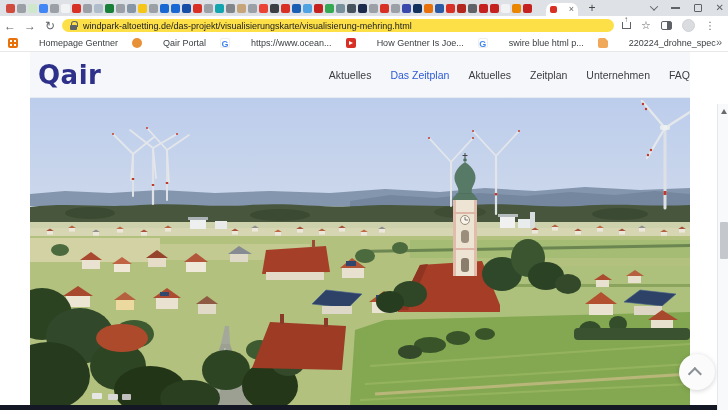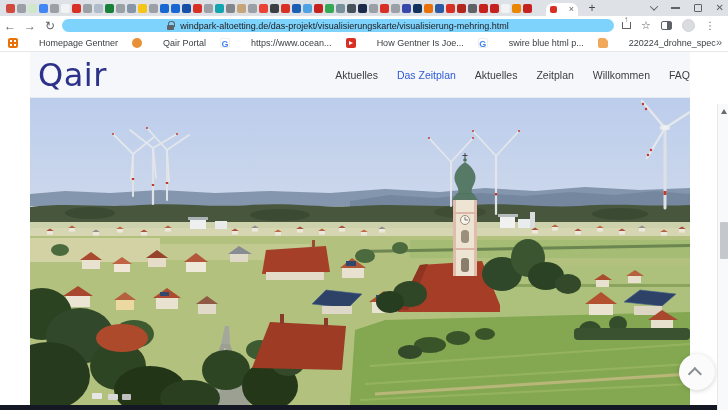--- a/index.html
+++ b/index.html
@@ -16,21 +16,21 @@
   .newtab { position:absolute; left:585px; top:1px; width:14px; height:14px; text-align:center; font-size:12px; line-height:14px; color:#444; }
   .win-ctrls { position:absolute; right:4px; top:0; height:16px; display:flex; align-items:center; gap:14px; }
   .chev-down { width:6px; height:6px; border-right:1.5px solid #5f6368; border-bottom:1.5px solid #5f6368; transform:rotate(45deg) translate(-1px,-1px); }
   .min-bar { width:9px; height:1.5px; background:#5f6368; }
   .max-box { width:8px; height:8px; border:1.2px solid #5f6368; border-radius:1px; }
   .win-close { font-size:10px; color:#5f6368; line-height:16px; }
 
   
   .toolbar { position:absolute; left:0; top:16px; width:728px; height:19px; background:#fff; display:flex; align-items:center; }
   .nav-ico { color:#5f6368; font-size:12px; width:20px; text-align:center; }
-  .omnibox { position:relative; margin-left:2px; width:552px; height:13px; background:#7dd3fc; border-radius:7px; display:flex; align-items:center; padding:0 8px; overflow:hidden;justify-content:center; }
+  .omnibox { position:relative; margin-left:2px; width:552px; height:13px; background:#fde047; border-radius:7px; display:flex; align-items:center; padding:0 8px; overflow:hidden; }
   .lock { position:relative; width:7px; height:5px; background:#5f6368; border-radius:1px; margin-right:6px; margin-top:3px; flex:0 0 auto; }
   .lock::before { content:""; position:absolute; left:1px; top:-4px; width:5px; height:5px; border:1.4px solid #5f6368; border-bottom:none; border-radius:3px 3px 0 0; }
   .url { font-size:9px; color:#202124; white-space:nowrap; }
   .tb-right { display:flex; align-items:center; gap:10px; margin-left:8px; }
   .share-ico { position:relative; width:9px; height:7px; border:1.3px solid #5f6368; border-top:none; }
   .share-ico::after { content:"↑"; position:absolute; left:1px; top:-7px; font-size:8px; color:#5f6368; }
   .star { color:#5f6368; font-size:11px; line-height:11px; }
   .panel-ico { position:relative; width:11px; height:9px; border:1.3px solid #5f6368; border-radius:2px; }
   .panel-ico::after { content:""; position:absolute; right:0; top:0; width:4px; height:100%; background:#5f6368; }
   .avatar { width:13px; height:13px; border-radius:50%; background:#dadce0; border:1px solid #cfd2d6; }
@@ -45,21 +45,21 @@
   .bm-icon.youtube::after { content:""; position:absolute; left:3.5px; top:2.5px; border-left:4px solid #fff; border-top:2.5px solid transparent; border-bottom:2.5px solid transparent; }
   .bm-icon.grid::after { content:""; position:absolute; left:2px; top:2px; width:2px; height:2px; background:#fff; box-shadow:4px 0 0 #fff, 0 4px 0 #fff, 4px 4px 0 #fff; }
   .bm-icon.file::after { content:""; position:absolute; right:0; top:0; border-top:3px solid #fff; border-left:3px solid transparent; }
   .bm-label { font-size:9px; color:#3c4043; white-space:nowrap; }
   .bm-overflow { position:absolute; right:6px; top:1px; color:#5f6368; font-size:11px; }
 
   
   .page { position:absolute; left:0; top:52px; width:728px; height:358px; background:#fff; }
   .content { position:absolute; left:30px; top:0; width:660px; }
   .site-header { height:46px; background:#f6f7fb; border-bottom:1px solid #e8eaf2; display:flex; align-items:center; }
-  .logo { font-family:"DejaVu Sans", sans-serif; font-size:32px; font-weight:400; color:var(--logo,#2d3189); margin-left:8px; letter-spacing:0.5px; }
+  .logo { font-family:"DejaVu Sans", sans-serif; font-size:26px; font-weight:700; color:var(--logo,#2d3189); margin-left:8px; letter-spacing:0.5px; }
   .site-nav { margin-left:auto; display:flex; gap:19px; align-items:center; }
   .nav-item { font-size:10.5px; color:#3a3d42; cursor:pointer; white-space:nowrap; }
   .nav-item.active { color:var(--accent,#2e5ad5); }
   .photo-wrap { position:relative; width:660px; height:307px; }
   .photo-wrap svg { display:block; }
 
   
   .prev-btn { position:absolute; left:-43px; top:153px; width:26px; height:26px; border:2.5px solid #fff; border-radius:50%; display:flex; align-items:center; justify-content:center; z-index:3; }
   .prev-tri { border-left:7px solid #fff; border-top:4.5px solid transparent; border-bottom:4.5px solid transparent; margin-left:2px; }
 
@@ -197,21 +197,21 @@
 
   <div class="page">
     <div class="content">
       <div class="site-header">
         <span class="logo">Qair</span>
         <div class="site-nav">
             <span class="nav-item">Aktuelles</span>
             <span class="nav-item active">Das Zeitplan</span>
             <span class="nav-item">Aktuelles</span>
             <span class="nav-item">Zeitplan</span>
-            <span class="nav-item">Willkommen</span>
+            <span class="nav-item">Unternehmen</span>
             <span class="nav-item">FAQ</span>
           </div>
       </div>
 
       <div class="photo-wrap">
         <svg width="660" height="307" viewBox="0 0 660 307" xmlns="http://www.w3.org/2000/svg">
           <defs>
             <linearGradient id="sky" x1="0" y1="0" x2="0" y2="1">
               <stop offset="0" stop-color="#bccdec"></stop>
                 <stop offset="0.5" stop-color="#d3dcea"></stop>

